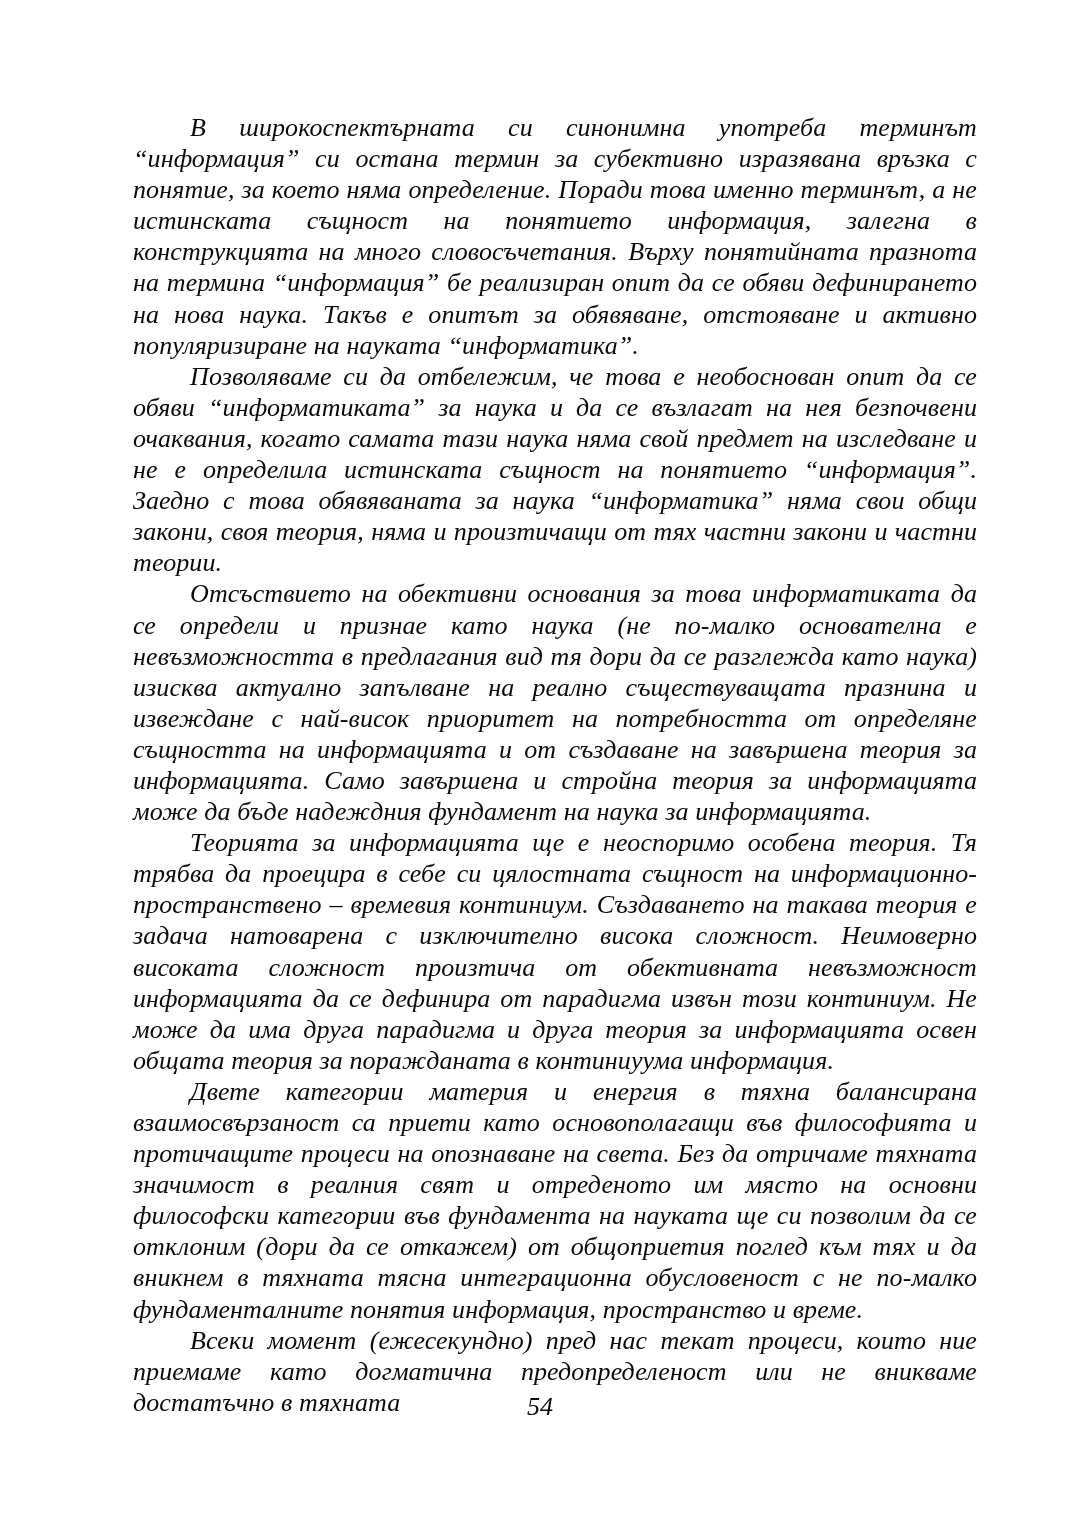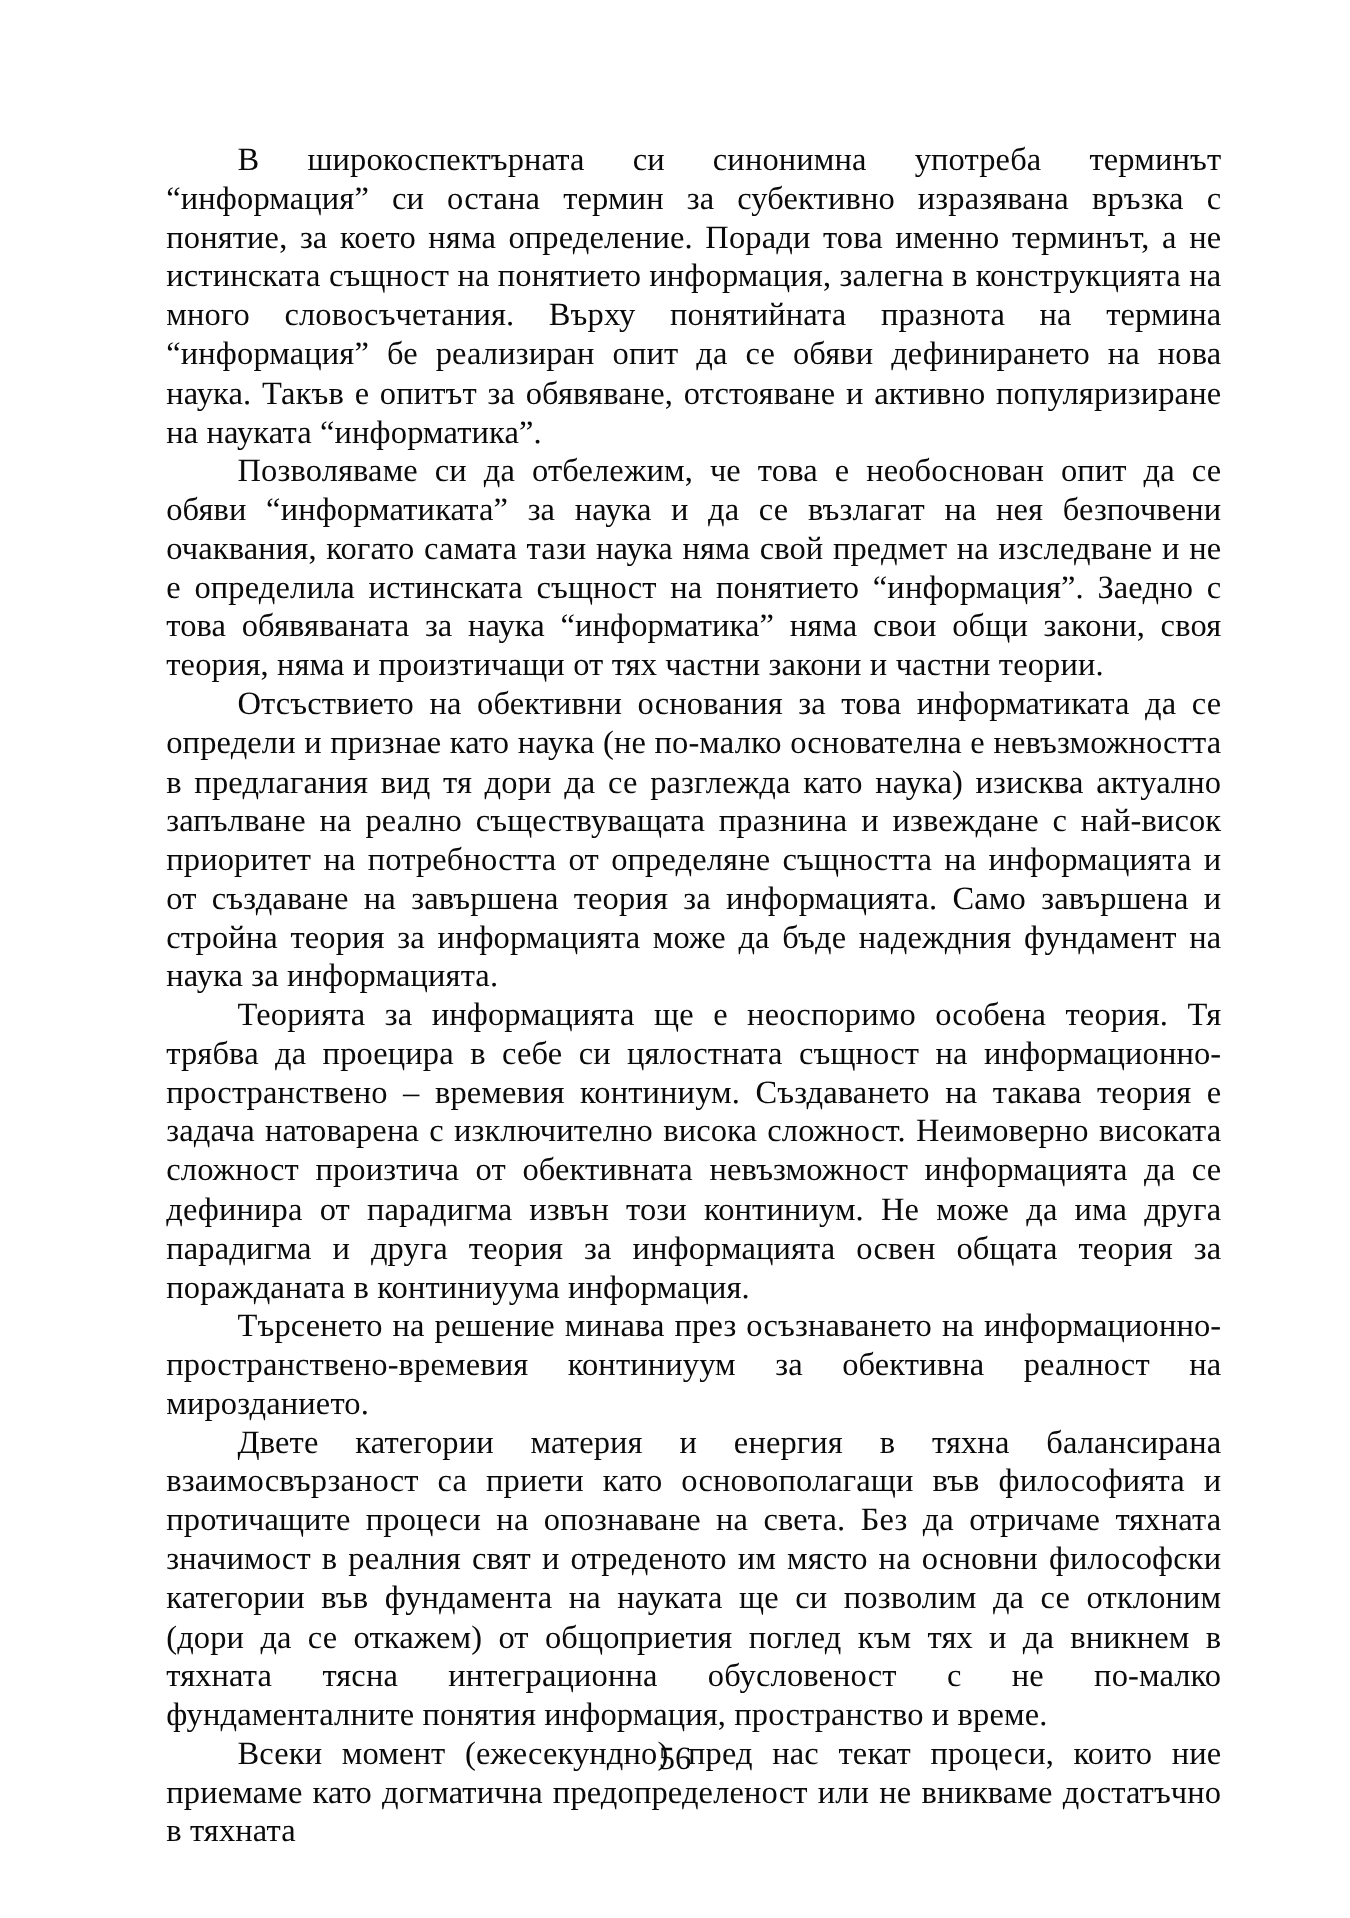--- a/index.html
+++ b/index.html
@@ -8,20 +8,21 @@
     background: #ffffff;
   }
   .page {
     position: relative;
     width: 1080px;
     height: 1534px;
     background: #ffffff;
     font-family: "Liberation Serif", "DejaVu Serif", serif;
     color: #0a0a0a;
     overflow: hidden;
+    font-style: italic;
   }
   .text-block {
     position: absolute;
     left: 133px;
     top: 112px;
     width: 844px;
     font-size: 26px;
     line-height: 31.1px;
     text-align: justify;
     letter-spacing: 0.1px;
@@ -42,18 +43,17 @@
 </style>
 </head>
 <body>
 
 <div class="page">
   <div class="text-block">
     <p>В широкоспектърната си синонимна употреба терминът “информация” си остана термин за субективно изразявана връзка с понятие, за което няма определение. Поради това именно терминът, а не истинската същност на понятието информация, залегна в конструкцията на много словосъчетания. Върху понятийната празнота на термина “информация” бе реализиран опит да се обяви дефинирането на нова наука. Такъв е опитът за обявяване, отстояване и активно популяризиране на науката “информатика”.</p>
     <p>Позволяваме си да отбележим, че това е необоснован опит да се обяви “информатиката” за наука и да се възлагат на нея безпочвени очаквания, когато самата тази наука няма свой предмет на изследване и не е определила истинската същност на понятието “информация”. Заедно с това обявяваната за наука “информатика” няма свои общи закони, своя теория, няма и произтичащи от тях частни закони и частни теории.</p>
     <p>Отсъствието на обективни основания за това информатиката да се определи и признае като наука (не по-малко основателна е невъзможността в предлагания вид тя дори да се разглежда като наука) изисква актуално запълване на реално съществуващата празнина и извеждане с най-висок приоритет на потребността от определяне същността на информацията и от създаване на завършена теория за информацията. Само завършена и стройна теория за информацията може да бъде надеждния фундамент на наука за информацията.</p>
     <p>Теорията за информацията ще е неоспоримо особена теория. Тя трябва да проецира в себе си цялостната същност на информационно-пространствено – времевия континиум. Създаването на такава теория е задача натоварена с изключително висока сложност. Неимоверно високата сложност произтича от обективната невъзможност информацията да се дефинира от парадигма извън този континиум. Не може да има друга парадигма и друга теория за информацията освен общата теория за поражданата в континиуума информация.</p>
-    <p>Търсенето на решение минава през осъзнаването на информационно-пространствено-времевия континиуум за обективна реалност на мирозданието.</p>
     <p>Двете категории материя и енергия в тяхна балансирана взаимосвързаност са приети като основополагащи във философията и протичащите процеси на опознаване на света. Без да отричаме тяхната значимост в реалния свят и отреденото им място на основни философски категории във фундамента на науката ще си позволим да се отклоним (дори да се откажем) от общоприетия поглед към тях и да вникнем в тяхната тясна интеграционна обусловеност с не по-малко фундаменталните понятия информация, пространство и време.</p>
     <p>Всеки момент (ежесекундно) пред нас текат процеси, които ние приемаме като догматична предопределеност или не вникваме достатъчно в тяхната</p>
   </div>
-  <div class="page-number">56</div>
+  <div class="page-number">54</div>
 </div>
 
 </body></html>

